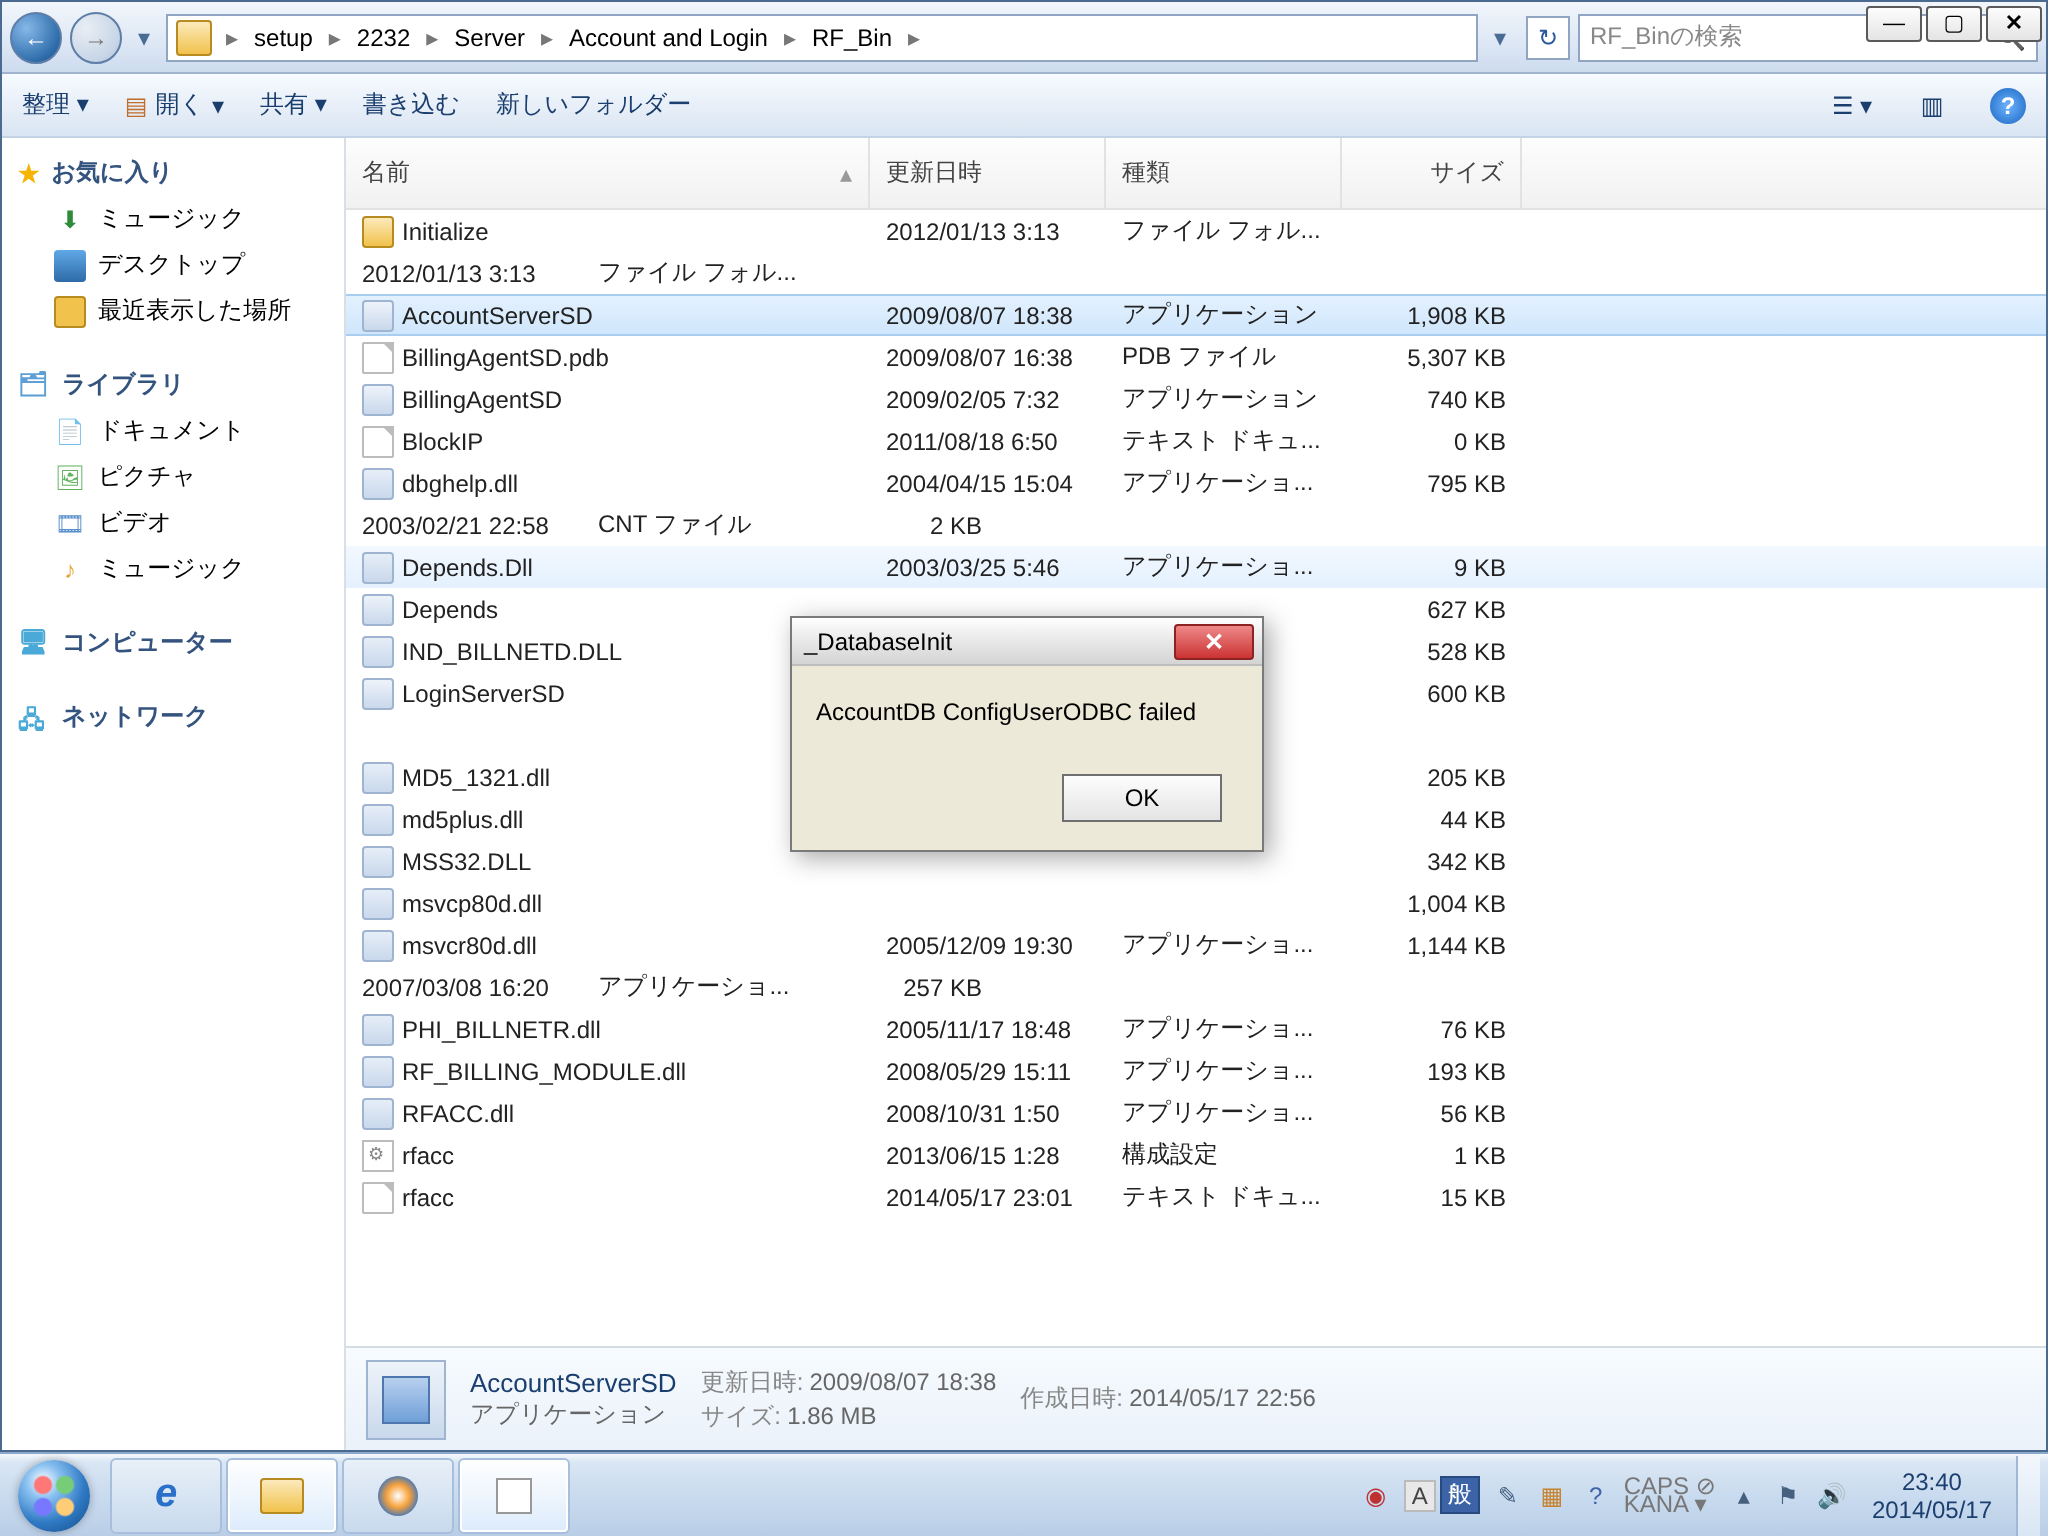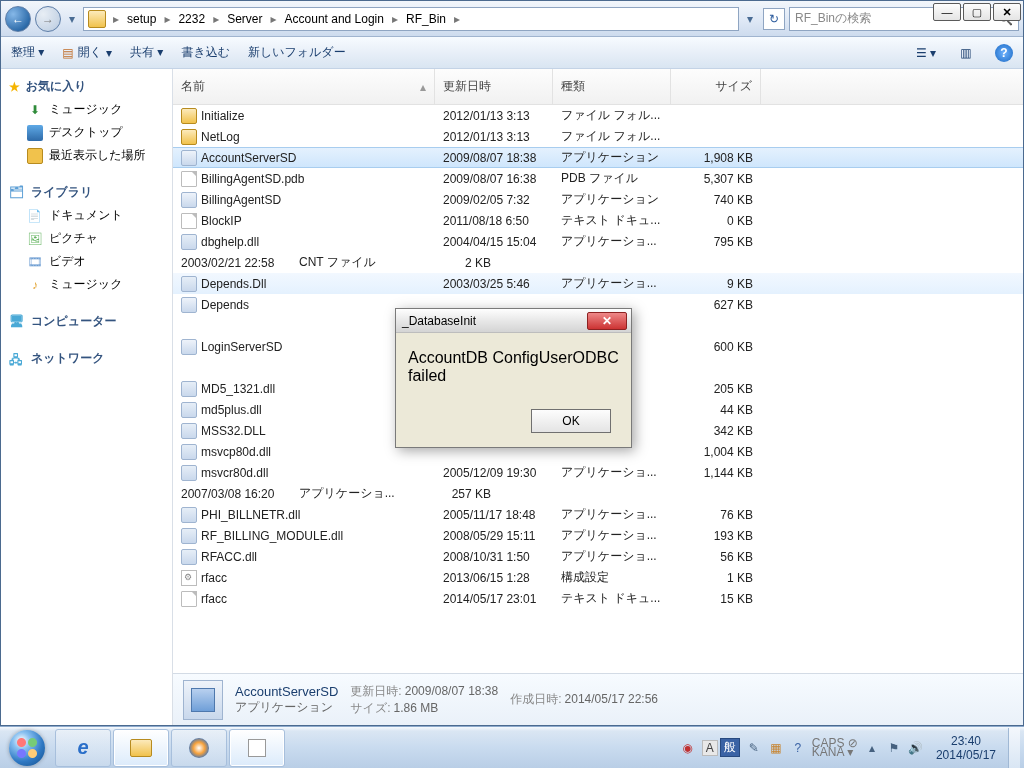--- a/index.html
+++ b/index.html
@@ -81,21 +81,21 @@
 .details .sub{color:#666;}
 .details .meta{color:#666;font-size:11px;}
 .details .meta .lbl{color:#888;}
 
 
 .dialog{position:absolute;left:395px;top:308px;width:237px;background:#ece9d8;border:1px solid #7a7a7a;box-shadow:3px 3px 12px rgba(0,0,0,.35);z-index:50;}
 .dlg-title{height:24px;background:linear-gradient(#fefefe,#e8e8e8 50%,#d4d4d4);display:flex;align-items:center;padding:0 4px;border-bottom:1px solid #bdbdbd;}
 .dlg-title .t{flex:1;font-size:12px;padding-left:2px;}
 .dlg-close{width:40px;height:18px;background:linear-gradient(#e88,#c33);border:1px solid #8d2222;border-radius:2px;color:#fff;display:flex;align-items:center;justify-content:center;font-weight:bold;cursor:pointer;}
 .dlg-body{padding:16px 12px 14px 12px;}
-.dlg-msg{font-size:16px;margin-bottom:24px;}
+.dlg-msg{font-size:12px;margin-bottom:24px;}
 .dlg-btns{display:flex;justify-content:flex-end;padding-right:8px;}
 .dlg-ok{width:80px;height:24px;border:1px solid #707070;background:linear-gradient(#fdfdfd,#e4e4e4);cursor:pointer;}
 
 
 .taskbar{position:absolute;left:0;bottom:0;width:1024px;height:42px;background:linear-gradient(#f5f9fd 0%,#dae6f3 10%,#c9dbef 50%,#b9cee6 100%);border-top:1px solid #8ca9cc;display:flex;align-items:center;}
 .start{width:54px;height:42px;display:flex;align-items:center;justify-content:center;cursor:pointer;}
 .orb{width:36px;height:36px;border-radius:50%;background:radial-gradient(circle at 35% 30%,#fff 0%,#88c0f0 25%,#2f79c4 60%,#124b85 100%);position:relative;box-shadow:0 0 4px rgba(0,0,0,.3);}
 .orb::before{content:'';position:absolute;inset:7px;background:
  radial-gradient(circle at 25% 25%,#f77 0 4px,transparent 5px),
  radial-gradient(circle at 75% 25%,#7c7 0 4px,transparent 5px),
@@ -232,24 +232,20 @@
           <div class="row">
             <div class="cell name">
               <span class="fico fold"></span>
               <span>Initialize</span>
             </div>
             <div class="cell date">2012/01/13 3:13</div>
             <div class="cell type">ファイル フォル...</div>
             <div class="cell size"></div>
           </div>
           <div class="row">
-            <div class="cell name">
-              <span class="fico fold"></span>
-              <span>NetLog</span>
-            </div>
             <div class="cell date">2012/01/13 3:13</div>
             <div class="cell type">ファイル フォル...</div>
             <div class="cell size"></div>
           </div>
           <div class="row sel">
             <div class="cell name">
               <span class="fico app"></span>
               <span>AccountServerSD</span>
             </div>
             <div class="cell date">2009/08/07 18:38</div>
@@ -309,20 +305,24 @@
           <div class="row">
             <div class="cell name">
               <span class="fico app"></span>
               <span>Depends</span>
             </div>
             <div class="cell date"></div>
             <div class="cell type"></div>
             <div class="cell size">627 KB</div>
           </div>
           <div class="row">
+            <div class="cell name">
+              <span class="fico dll"></span>
+              <span>IND_BILLNETD.DLL</span>
+            </div>
             <div class="cell date"></div>
             <div class="cell type"></div>
             <div class="cell size">528 KB</div>
           </div>
           <div class="row">
             <div class="cell name">
               <span class="fico app"></span>
               <span>LoginServerSD</span>
             </div>
             <div class="cell date"></div>

